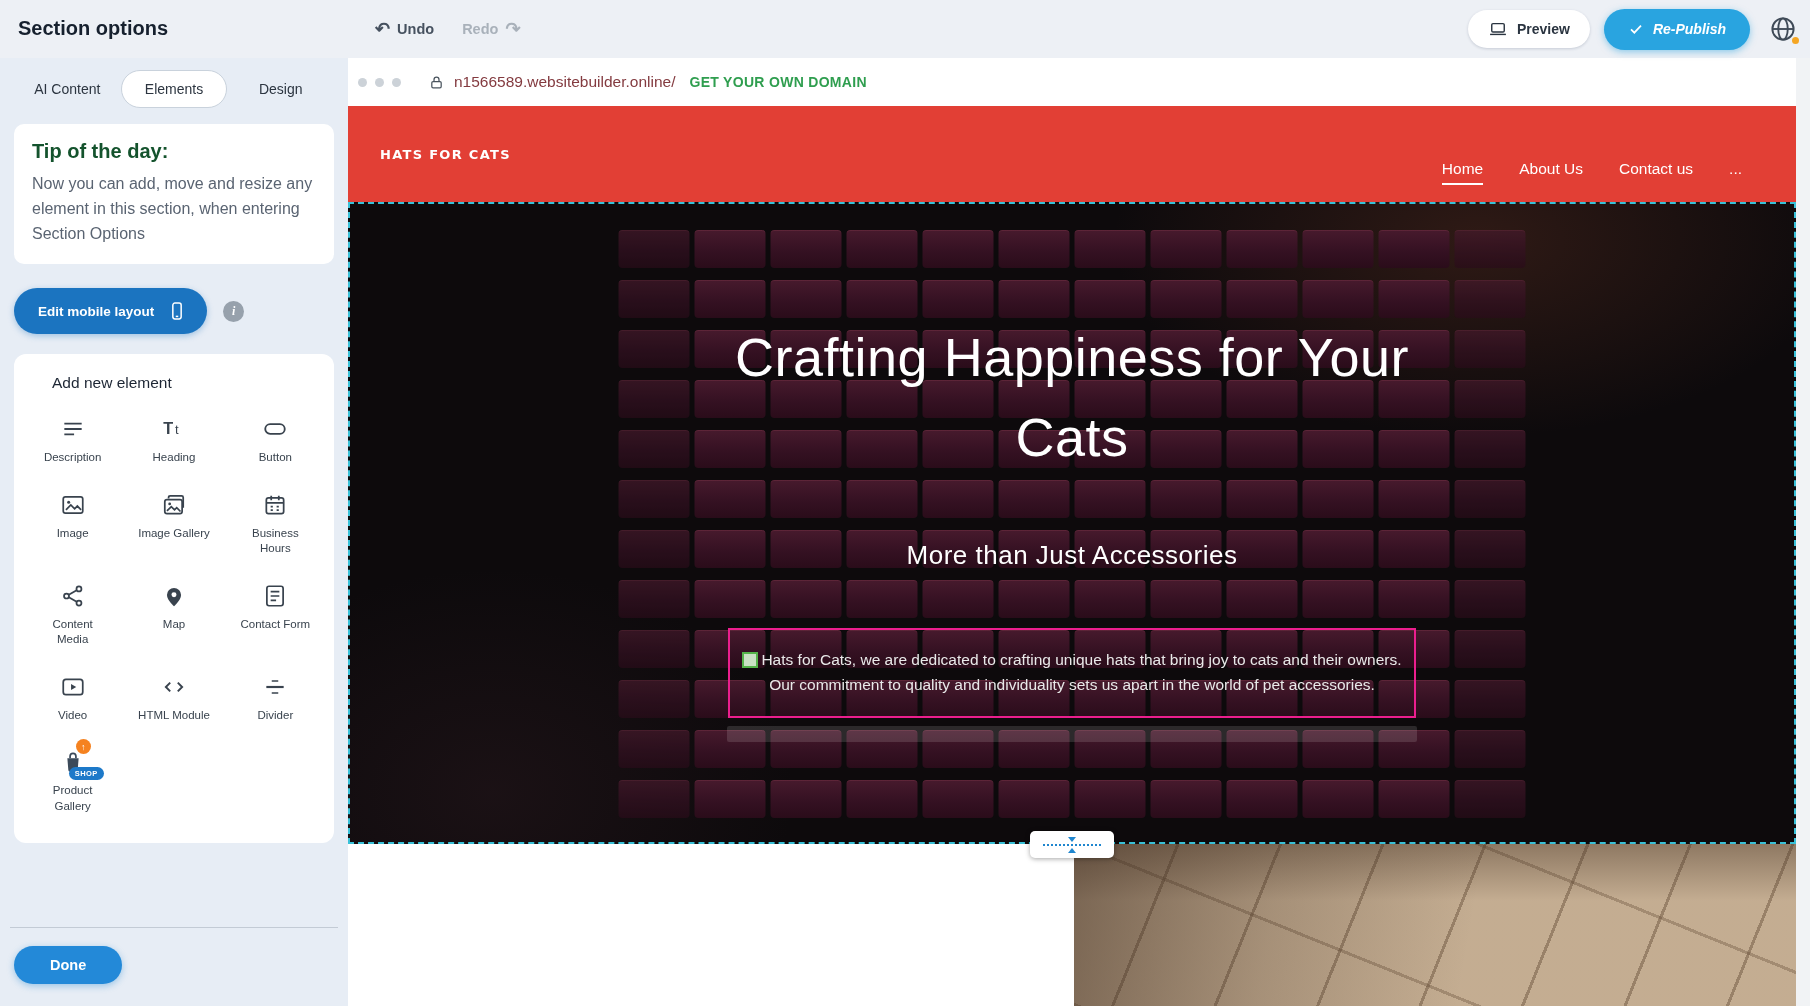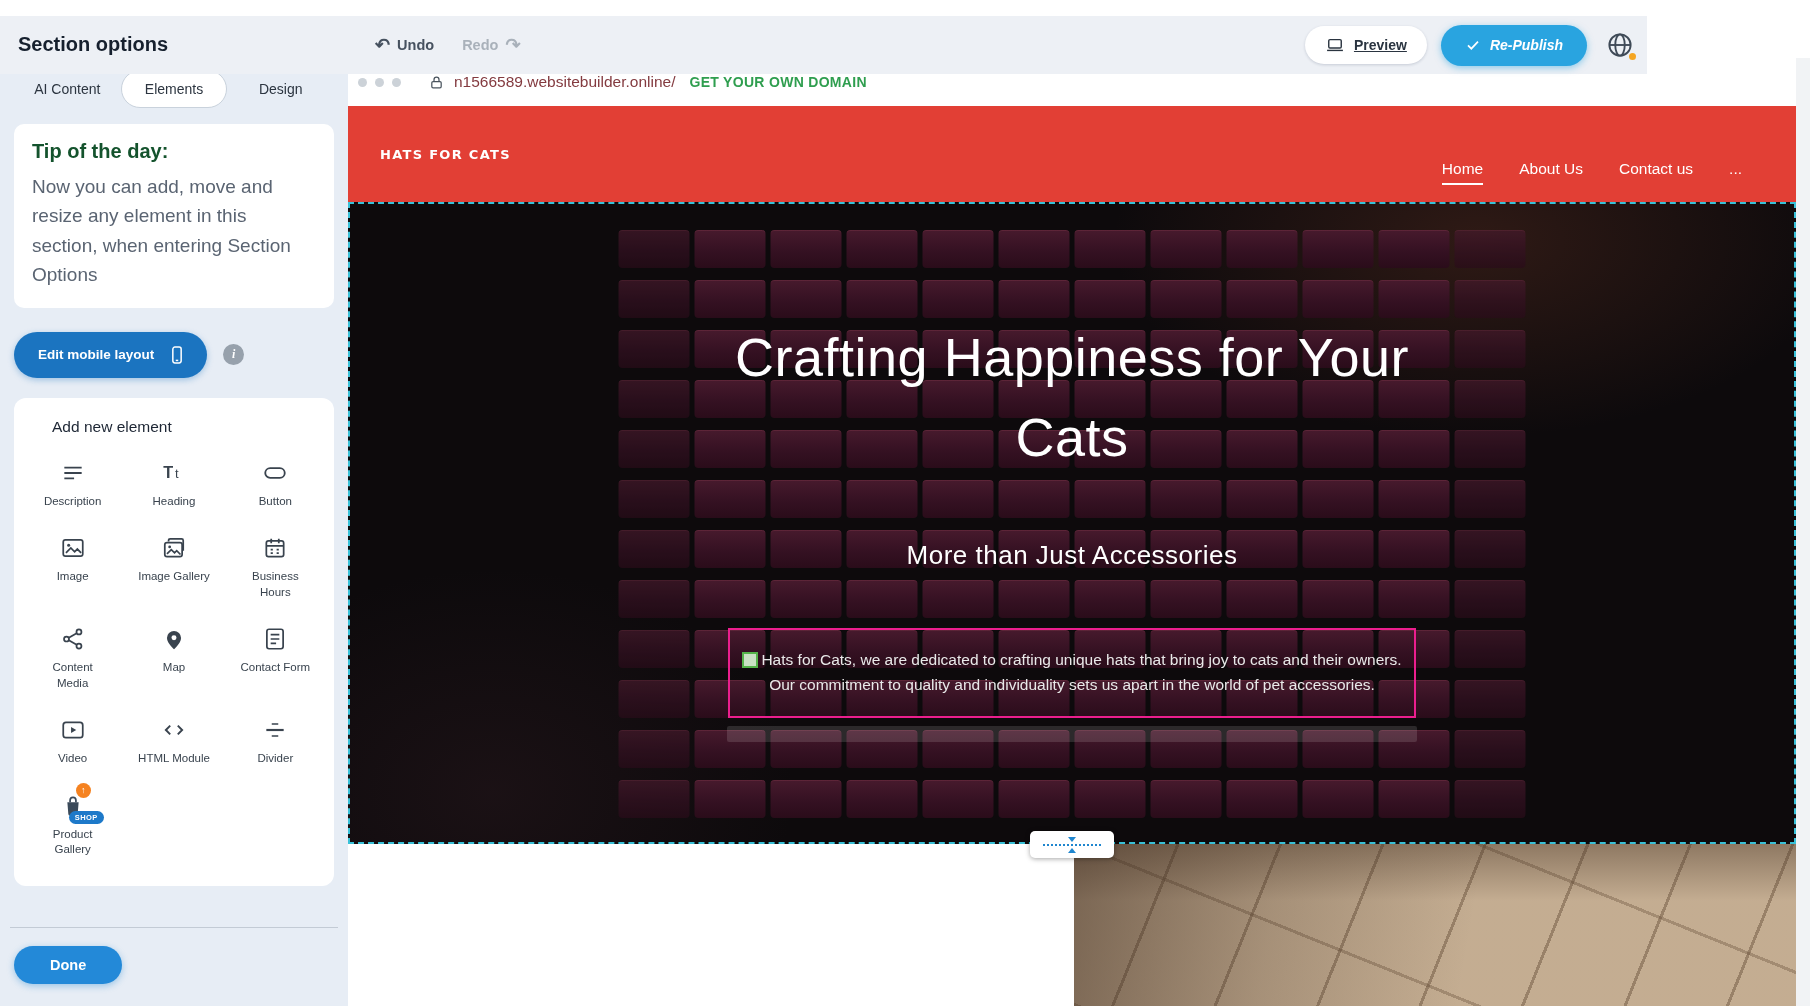--- a/index.html
+++ b/index.html
@@ -2,42 +2,42 @@
 <html><head>
 <meta charset="utf-8">
 <style>
   * { box-sizing: border-box; margin: 0; padding: 0; }
   html,body { width:1810px; height:1006px; }
   body {
     position:relative; overflow:hidden; background:#fff;
     font-family:"Liberation Sans", sans-serif; color:#222;
   }
   
-  .topbar { position:absolute; top:0; left:0; width:1647px; height:58px; background:#edf0f5; z-index:20;margin-top:16px; }
+  .topbar { position:absolute; top:0; left:0; width:1810px; height:58px; background:#edf0f5; z-index:20; }
   .topbar-title { position:absolute; left:18px; top:17px; font-size:20px; font-weight:700; color:#16202e; }
   .history { position:absolute; left:375px; top:0; height:58px; display:flex; align-items:center; gap:28px; }
   .hist-btn { display:flex; align-items:center; gap:7px; font-size:14.5px; font-weight:700; color:#46515f; cursor:pointer; }
   .hist-btn.disabled { color:#a9b1ba; }
   .hist-icon { font-size:18px; line-height:1; }
   .topbar-right { position:absolute; right:8px; top:0; height:58px; display:flex; align-items:center; gap:14px; }
   .btn-preview { display:flex; align-items:center; gap:9px; background:#fff; border-radius:20px; height:38px; padding:0 20px;
-    font-size:14px; font-weight:700; color:#2a3440; box-shadow:0 1px 3px rgba(20,40,70,.18); cursor:pointer;text-decoration:underline; }
+    font-size:14px; font-weight:700; color:#2a3440; box-shadow:0 1px 3px rgba(20,40,70,.18); cursor:pointer; }
   .btn-republish { display:flex; align-items:center; gap:9px; background:#29a4e0; border-radius:21px; height:41px; padding:0 24px;
     font-size:14px; font-weight:700; color:#fff; box-shadow:0 2px 7px rgba(41,164,224,.5); cursor:pointer;font-style:italic; }
   .globe-wrap { position:relative; width:38px; height:38px; display:flex; align-items:center; justify-content:center; cursor:pointer; }
   .globe-dot { position:absolute; bottom:4px; right:3px; width:7px; height:7px; background:#f5a623; border-radius:50%; }
 
   
   .sidebar { position:absolute; top:58px; left:0; width:348px; bottom:0; background:#e7edf5; z-index:15; }
   .tabs { display:flex; margin:12px 14px 0; }
   .tab { flex:1; text-align:center; padding:10px 0; font-size:14px; color:#2c3540; border-radius:20px; border:1px solid transparent; cursor:pointer; }
   .tab.active { background:#fff; border:1px solid #c9d2dc; }
   .tip-card { margin:16px 14px 0; background:#fff; border-radius:10px; padding:16px 18px 18px; }
   .tip-title { color:#14532d; font-size:20px; font-weight:700; margin-bottom:9px; }
-  .tip-body { color:#5a6472; font-size:19px; line-height:1.55; }
+  .tip-body { color:#5a6472; font-size:16px; line-height:1.55; }
   .mobile-row { margin:24px 14px 0; display:flex; align-items:center; gap:16px; }
   .btn-mobile { display:flex; align-items:center; gap:13px; background:#1b74c0; color:#fff; font-size:13.5px; font-weight:700;
     border-radius:26px; padding:13px 20px 13px 24px; cursor:pointer; box-shadow:0 2px 6px rgba(27,116,192,.35); }
   .info-icon { width:21px; height:21px; border-radius:50%; background:#97a1ac; color:#fff; font-size:12px; font-weight:700;
     font-style:italic; display:flex; align-items:center; justify-content:center; cursor:pointer; font-family:"Liberation Serif",serif; }
   .add-card { margin:20px 14px 0; background:#fff; border-radius:12px; padding:20px 8px 20px; }
   .add-title { font-size:15.5px; color:#1d2634; margin:0 0 12px 30px; }
   .el-grid { display:grid; grid-template-columns:repeat(3,1fr); row-gap:6px; }
   .el-item { display:flex; flex-direction:column; align-items:center; padding:10px 2px 8px; border-radius:8px; cursor:pointer; }
   .el-icon { height:30px; display:flex; align-items:center; justify-content:center; margin-bottom:6px; position:relative; }

